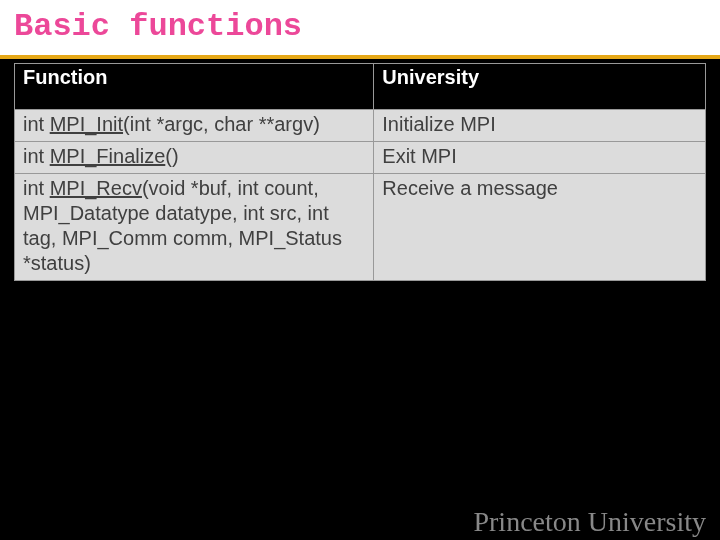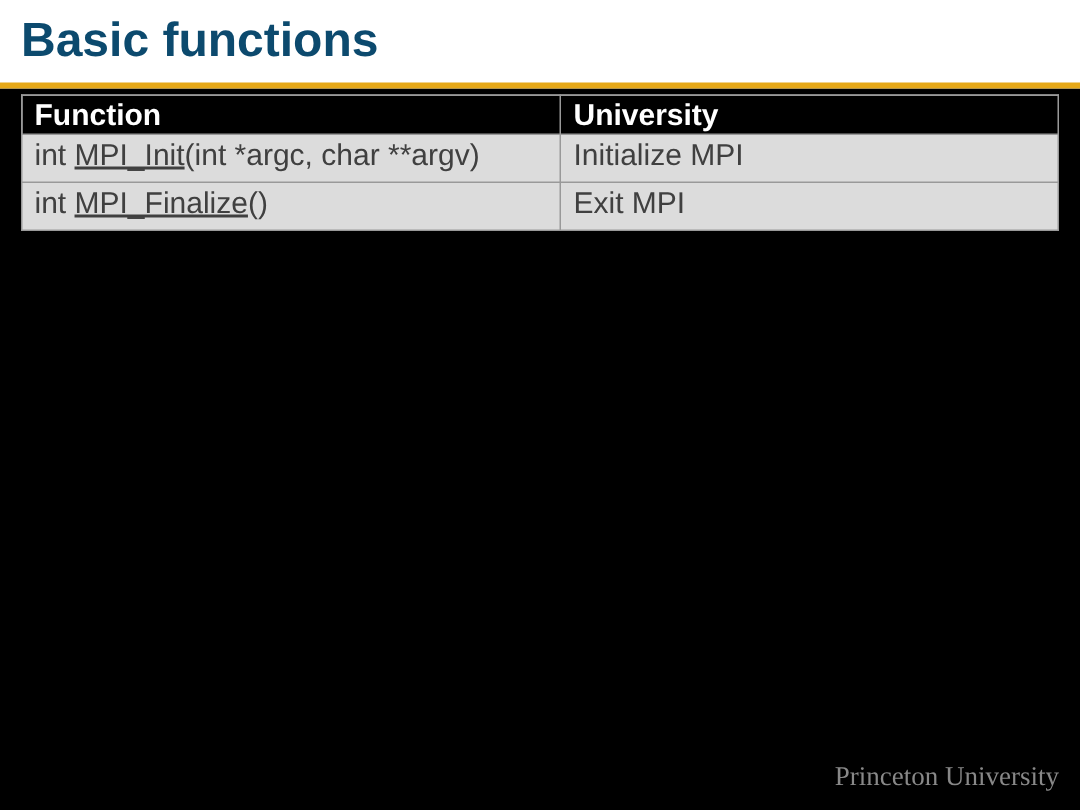--- a/index.html
+++ b/index.html
@@ -10,56 +10,57 @@
     position: relative;
   }
   .title-bar {
     background: #fff;
     padding: 8px 14px 10px 14px;
     border-bottom: 4px solid #e6a817;
   }
   .title {
     font-size: 32px;
     font-weight: bold;
-    color: #0c4a6e;
+    color: #ec4899;
+    font-family: Liberation Mono, monospace;
   }
   .table-wrap {
     padding: 4px 14px 0 14px;
   }
   table {
     width: 100%;
     border-collapse: collapse;
     background: #dcdcdc;
   }
   th {
     background: #000;
     color: #fff;
     text-align: left;
     font-weight: bold;
     font-size: 20px;
-    padding: 2px 8px 0 8px;
+    padding: 2px 8px 20px 8px;
     border: 1px solid #999;
   }
   td {
     font-size: 20px;
     color: #404040;
     padding: 2px 8px 4px 8px;
     border: 1px solid #999;
     vertical-align: top;
     line-height: 1.25;
   }
   td.fn { width: 52%; }
   .fname { text-decoration: underline; }
   .footer {
     position: absolute;
-    bottom: 12px;
+    bottom: 2px;
     right: 14px;
     color: #888;
     font-family: Georgia, 'Times New Roman', serif;
-    font-size: 18px;
+    font-size: 28px;
   }
 </style>
 </head>
 <body>
 
 <div class="title-bar">
   <div class="title">Basic functions</div>
 </div>
 
 <div class="table-wrap">
@@ -72,17 +73,21 @@
     </thead>
     <tbody>
       <tr>
         <td class="fn"><span>int </span><span class="fname">MPI_Init</span><span>(int *argc, char **argv)</span></td>
         <td>Initialize MPI</td>
       </tr>
       <tr>
         <td class="fn"><span>int </span><span class="fname">MPI_Finalize</span><span>()</span></td>
         <td>Exit MPI</td>
       </tr>
+      <tr>
+        <td class="fn"><span>int </span><span class="fname">MPI_Recv</span><span>(void *buf, int count, MPI_Datatype datatype, int src, int tag, MPI_Comm comm, MPI_Status *status)</span></td>
+        <td>Receive a message</td>
+      </tr>
     </tbody>
   </table>
 </div>
 
 <div class="footer">Princeton University</div>
 
 </body></html>

